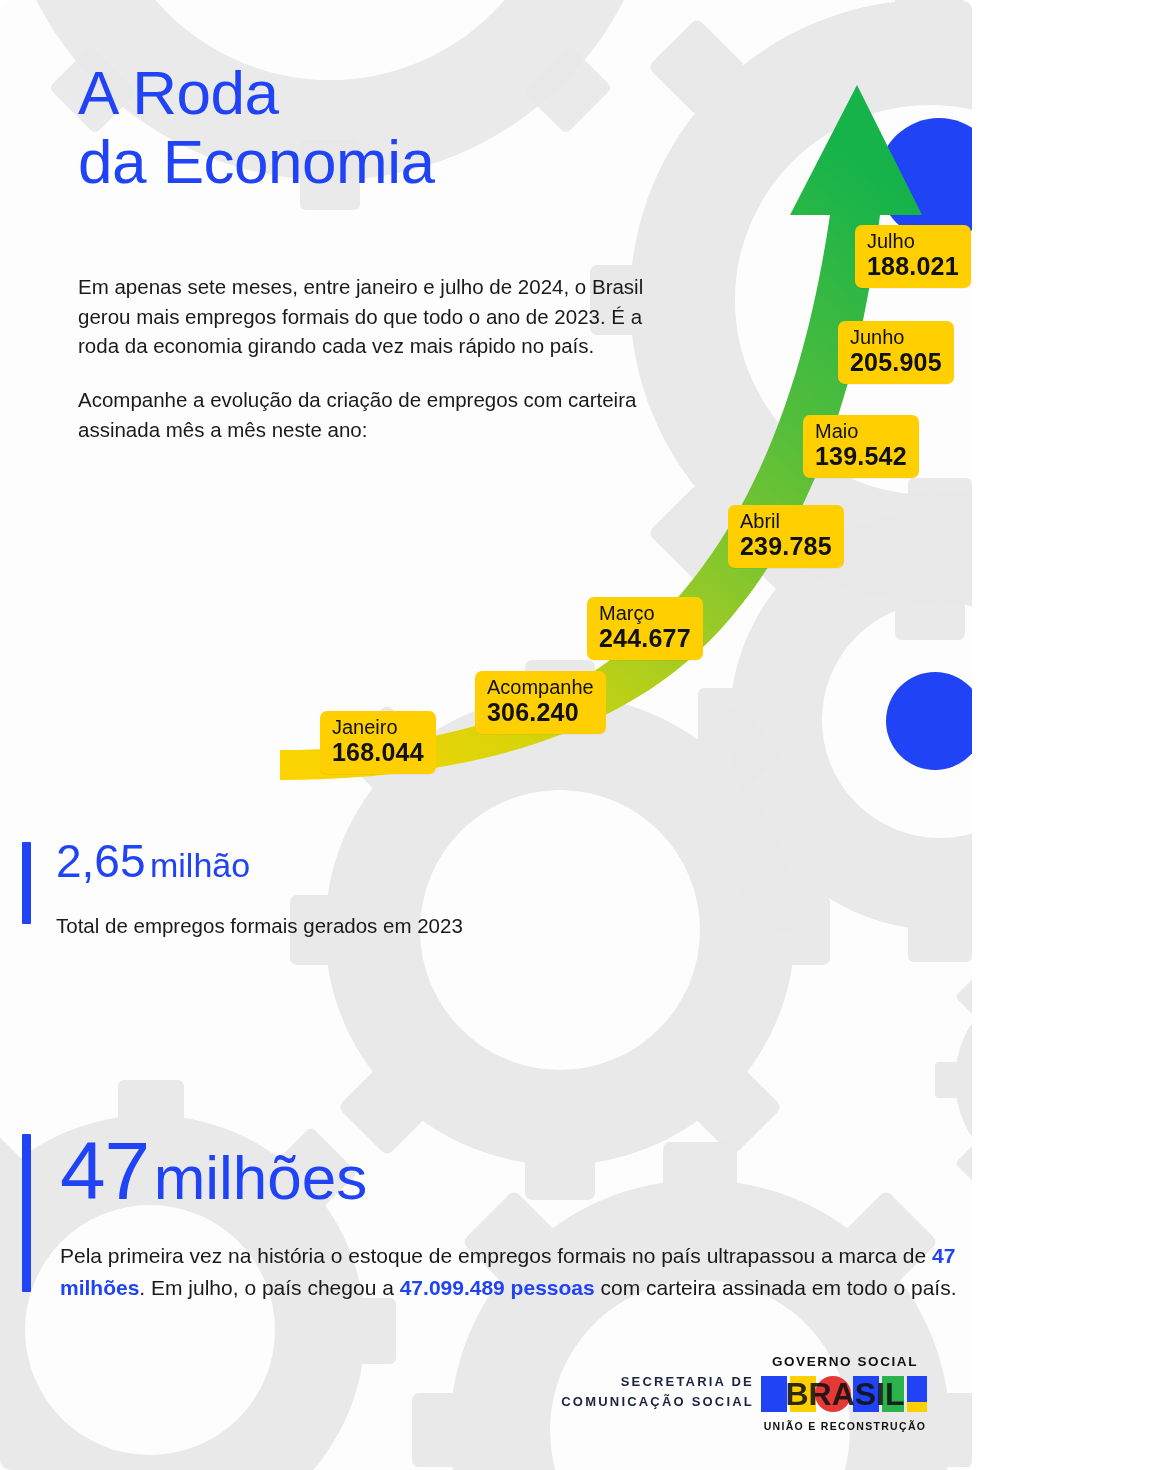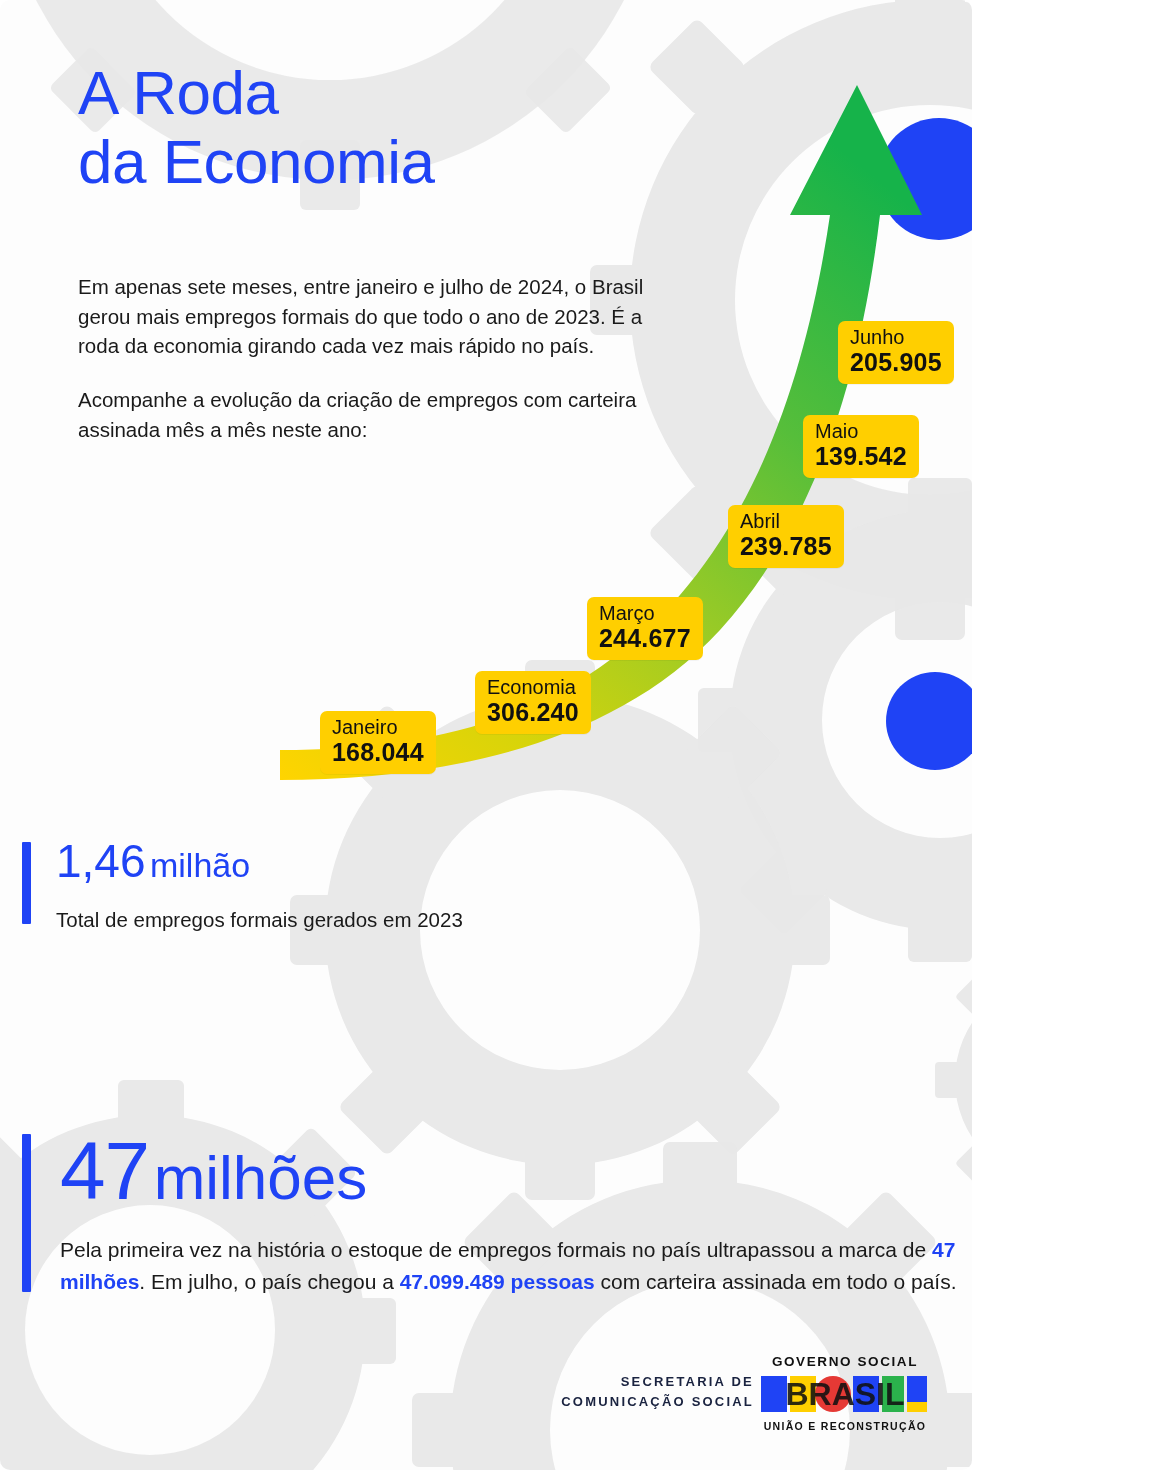--- a/index.html
+++ b/index.html
@@ -109,21 +109,21 @@
     color: #1f43f5;
     font-weight: 400;
     line-height: 1;
     white-space: nowrap;
   }
   .stat .big .num { font-size: 46px; }
   .stat .big .unit { font-size: 34px; }
   .stat .desc {
     color: #1a1a1a;
     font-size: 20.5px;
-    margin-top: 22px;
+    margin-top: 28px;
     line-height: 1.35;
   }
 
   .stat.large { padding-left: 38px; }
   .stat.large .big .num { font-size: 82px; letter-spacing: -1px; }
   .stat.large .big .unit { font-size: 62px; }
   .stat.large .desc { font-size: 21px; line-height: 1.5; }
   .stat.large .desc b { color: #1f43f5; font-weight: bold; }
 
   
@@ -283,44 +283,48 @@
                L540,165 L607,35 L672,165 L630,165
                C612,315 570,470 470,580 C360,700 180,730 30,730 Z" fill="url(#gradArrow)"></path>
     </svg>
   </div>
 
   <div class="pill" style="left:320px; top:711px;">
     <span class="m">Janeiro</span>
     <span class="v">168.044</span>
   </div>
   <div class="pill" style="left:475px; top:671px;">
-    <span class="m">Economia</span>
+    <span class="m">Acompanhe</span>
     <span class="v">306.240</span>
   </div>
   <div class="pill" style="left:587px; top:597px;">
     <span class="m">Março</span>
     <span class="v">244.677</span>
   </div>
   <div class="pill" style="left:728px; top:505px;">
     <span class="m">Abril</span>
     <span class="v">239.785</span>
   </div>
   <div class="pill" style="left:803px; top:415px;">
     <span class="m">Maio</span>
     <span class="v">139.542</span>
   </div>
   <div class="pill" style="left:838px; top:321px;">
     <span class="m">Junho</span>
     <span class="v">205.905</span>
   </div>
+  <div class="pill" style="left:855px; top:225px;">
+    <span class="m">Julho</span>
+    <span class="v">188.021</span>
+  </div>
 
   <div class="stat" style="top:838px;">
     <div class="bar" style="height:82px;"></div>
     <div class="big">
-      <span class="num">1,46</span>
+      <span class="num">2,65</span>
       <span class="unit">milhão</span>
     </div>
     <div class="desc">Total de empregos formais gerados em 2023</div>
   </div>
 
 
   <div class="stat large" style="top:1130px;">
     <div class="bar" style="height:158px;"></div>
     <div class="big">
       <span class="num">47</span>

